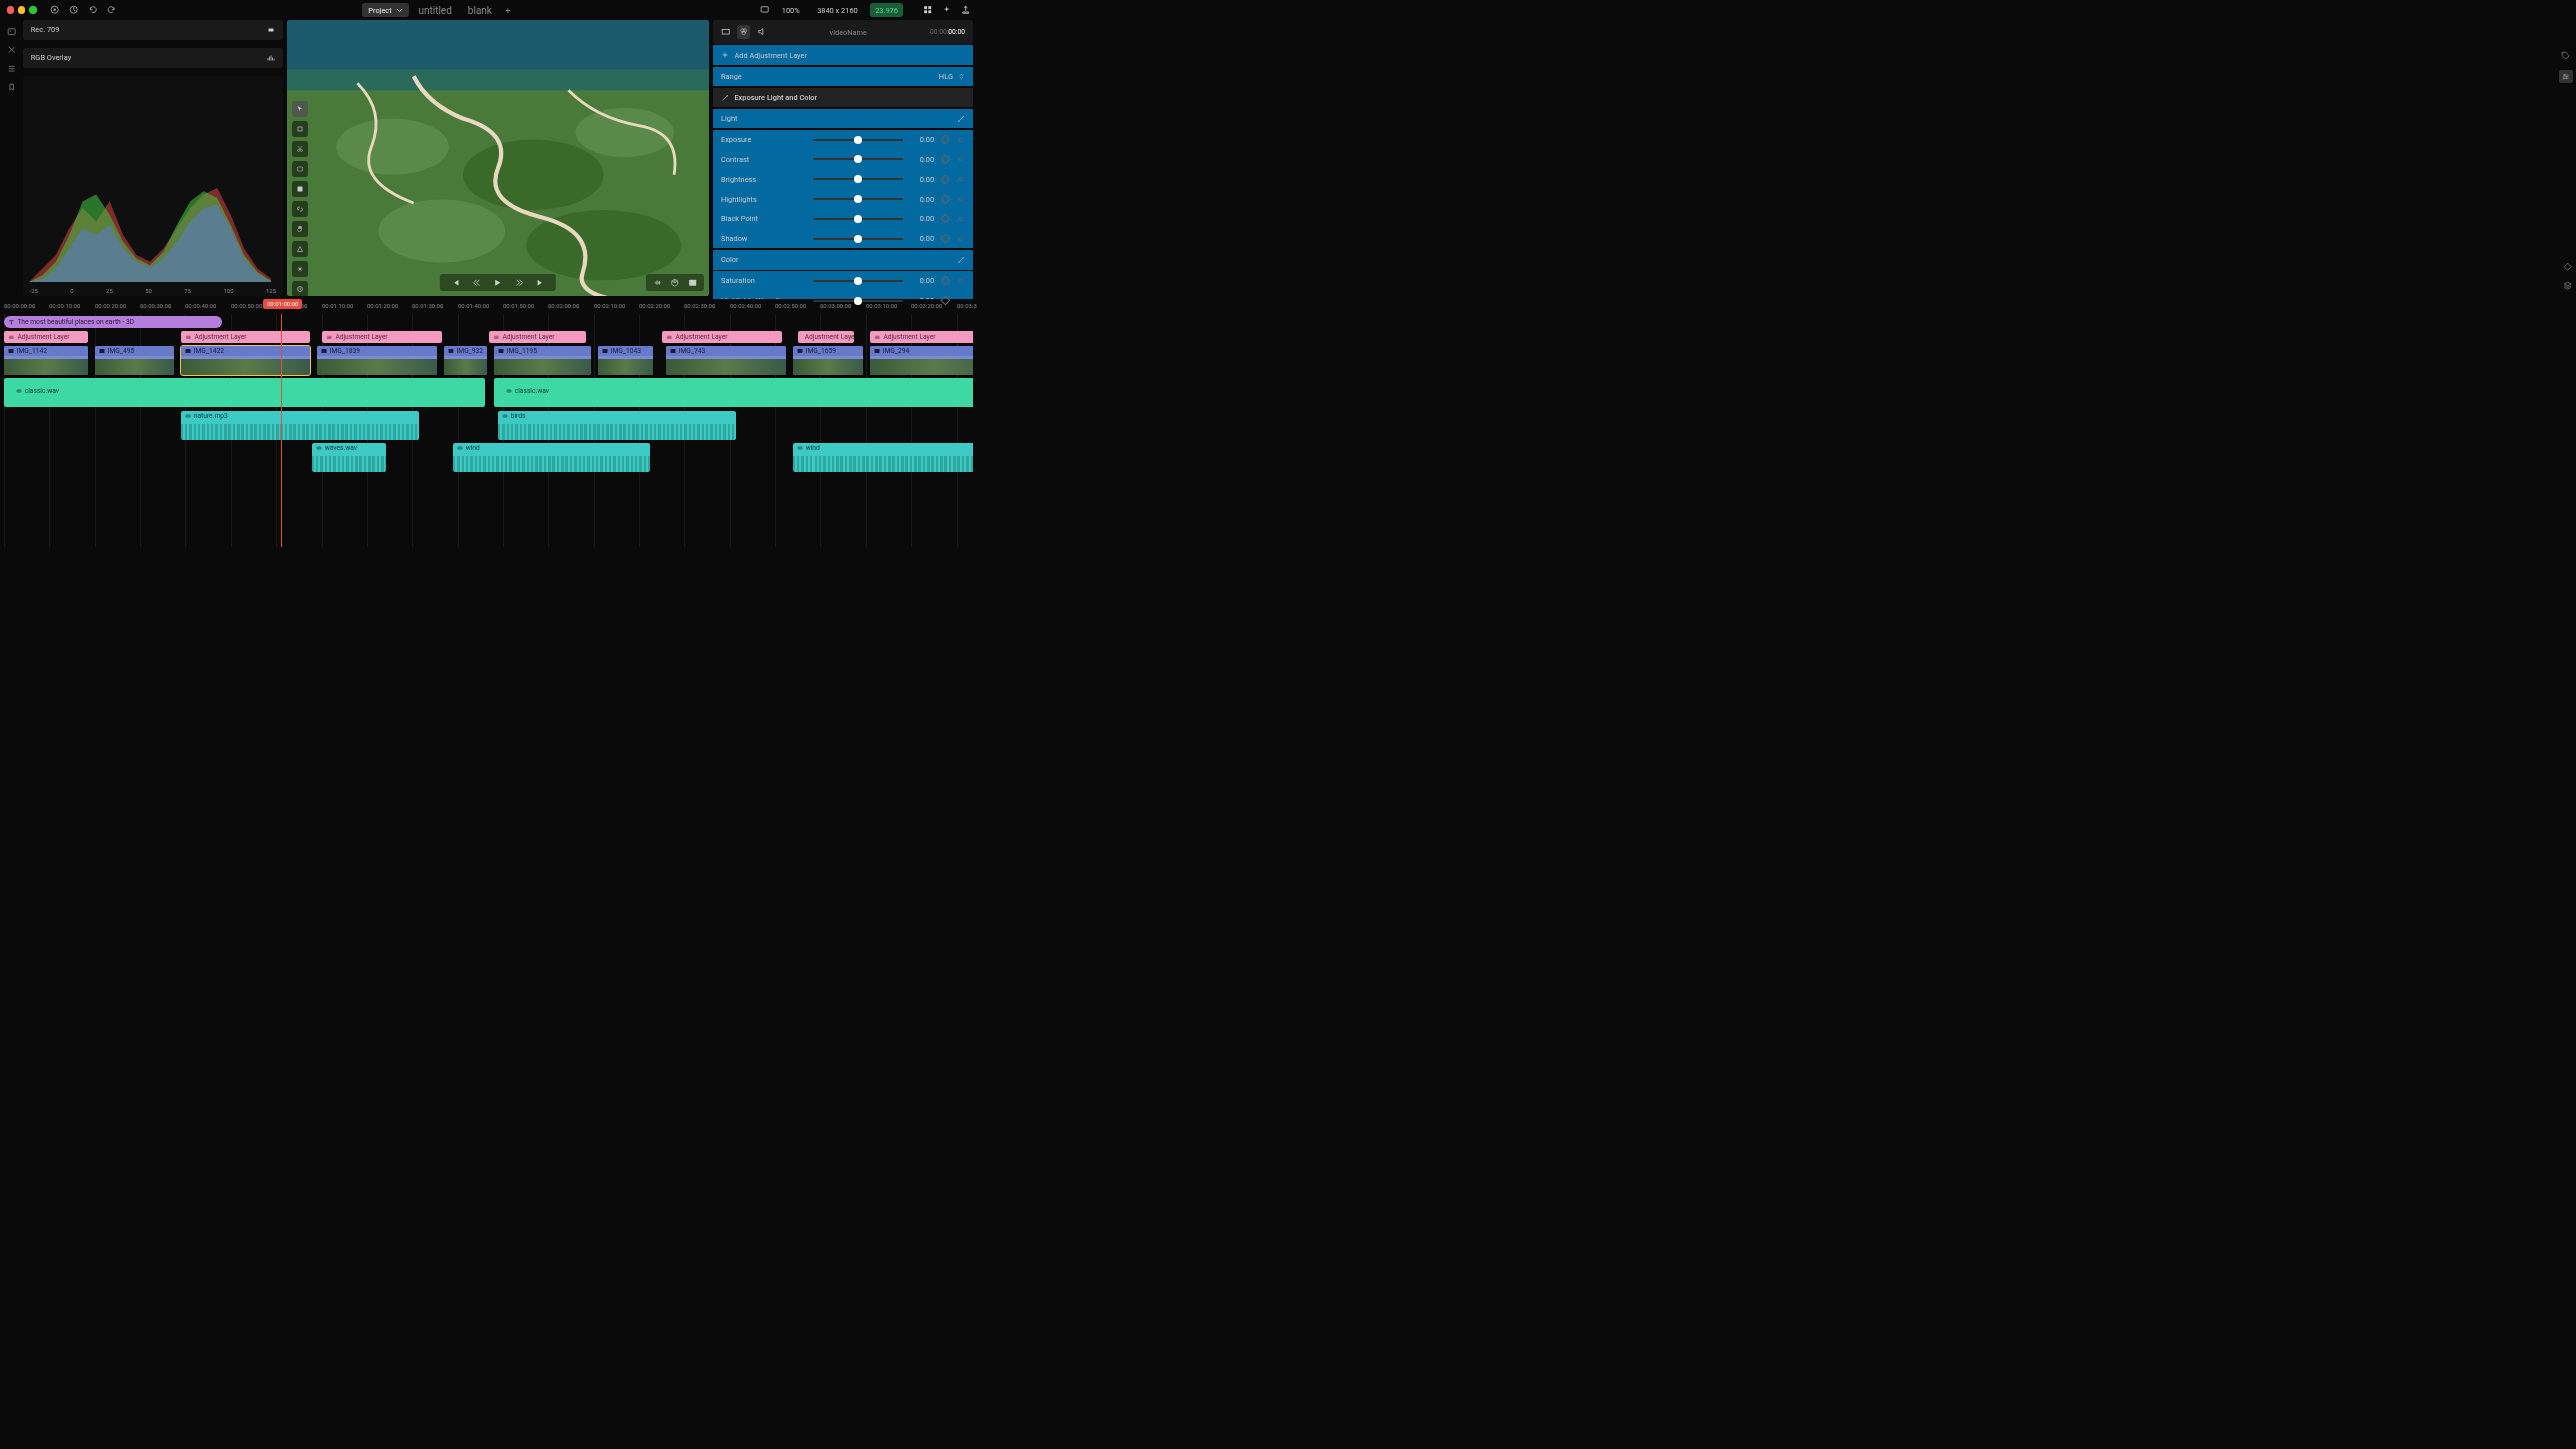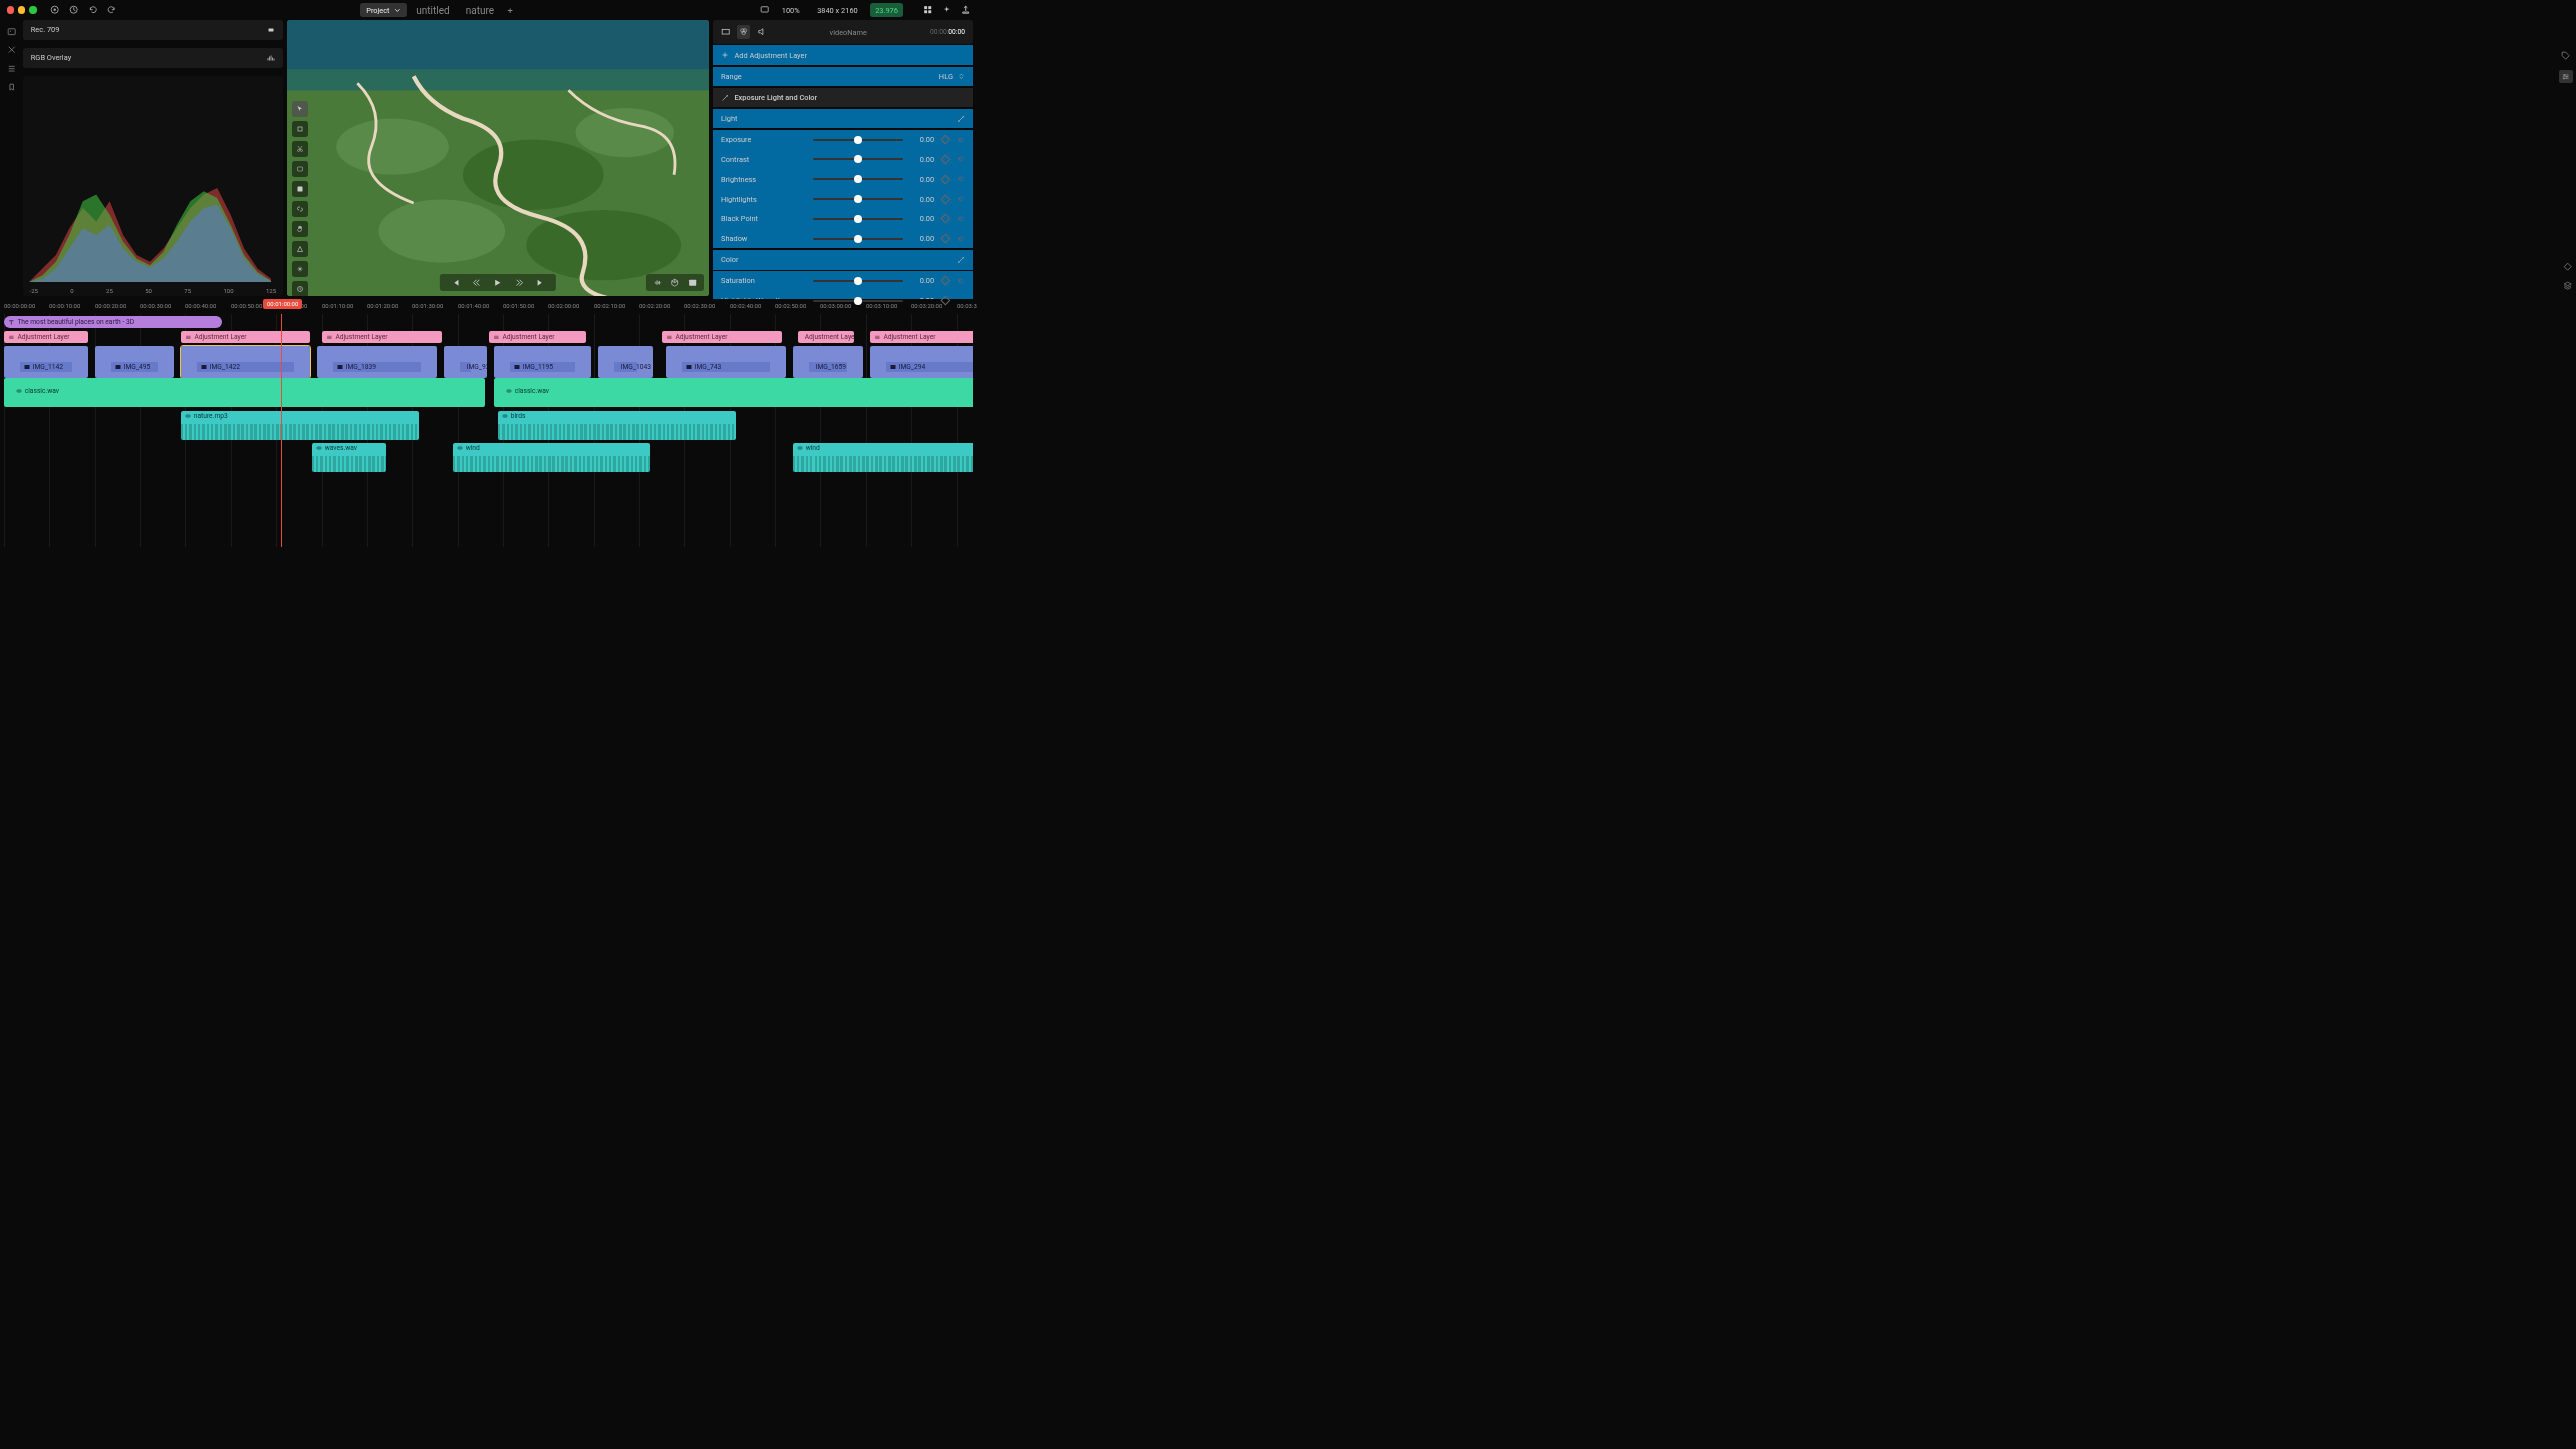--- a/index.html
+++ b/index.html
@@ -66,21 +66,21 @@
 .timeline { height:248px; background:#0a0a0a; padding:0 4px; display:flex; flex-direction:column; }
 .ruler { height:14.8px; display:flex; position:relative; font-size:6px; color:#888; }
 .ruler-tick { position:absolute; top:2.7px; }
 .playhead-chip { position:absolute; top:0; background:#e94b3c; color:#fff; padding:1.3px 4px; border-radius:2px; font-size:6px; z-index:5; }
 .playhead-line { position:absolute; top:0; bottom:0; width:0.7px; background:#e94b3c; z-index:4; }
 .tracks { flex:1; position:relative; overflow:hidden; }
 .track-row { position:absolute; left:0; right:0; }
 .clip { position:absolute; top:0; height:100%; border-radius:2px; display:flex; align-items:center; padding:0 4px; font-size:6.7px; overflow:hidden; white-space:nowrap; gap:2.7px; }
 .clip.title { background:#b57edc; color:#2a1a3a; }
 .clip.adj { background:#f49ac1; color:#5a2a3a; }
-.clip.video { background:#7a8ad4; color:#1a1a3a; flex-direction:column; align-items:flex-start; padding:16px;text-align:right; }
+.clip.video { background:#7a8ad4; color:#1a1a3a; flex-direction:column; align-items:flex-start; padding:0;text-align:right; }
 .clip.video .vhead { display:flex; align-items:center; gap:2.7px; padding:1.3px 4px; width:100%; background:rgba(100,120,200,0.9); }
 .clip.video .vthumb { flex:1; width:100%; background:linear-gradient(90deg,#3a5a3a,#5a7a4a,#3a5a4a); }
 .clip.video.selected { outline:1.3px solid #f5c344; }
 .clip.audio1 { background:#3dd9a4; color:#0a3a2a; flex-direction:column; align-items:flex-start; padding:8px; }
 .clip.audio2 { background:#3dc9c4; color:#0a3a3a; flex-direction:column; align-items:flex-start; padding:0; }
 .clip .ahead { padding:1.3px 4px; display:flex; align-items:center; gap:2.7px; width:100%; }
 .clip .awave { flex:1; width:100%; opacity:0.6; background:repeating-linear-gradient(90deg,rgba(0,60,40,0.4) 0 0.7px,transparent 0.7px 1.3px); }
 .grid-line { position:absolute; top:0; bottom:0; width:0.7px; background:#1a1a1a; }
 
 svg { display:block; }
@@ -123,21 +123,21 @@
         </div>
     </div>
     <div class="topbar-center">
       <div class="proj-btn">
         <span>Project</span>
         <svg viewBox="0 0 12 12" width="6.7" height="6.7">
             <path d="M2 4l4 4 4-4" fill="none" stroke="currentColor" stroke-width="1.5"></path>
           </svg>
       </div>
       <div class="tab">untitled</div>
-      <div class="tab">nature</div>
+      <div class="tab">blank</div>
       <div class="plus">+</div>
     </div>
     <div class="topbar-right">
       <div>
           <svg viewBox="0 0 16 16" width="9.4" height="9.4">
             <rect x="2" y="3" width="12" height="9" rx="1" fill="none" stroke="currentColor" stroke-width="1.3"></rect>
           </svg>
         </div>
       <div class="info-chip">100%</div>
       <div class="info-chip">3840 x 2160</div>

